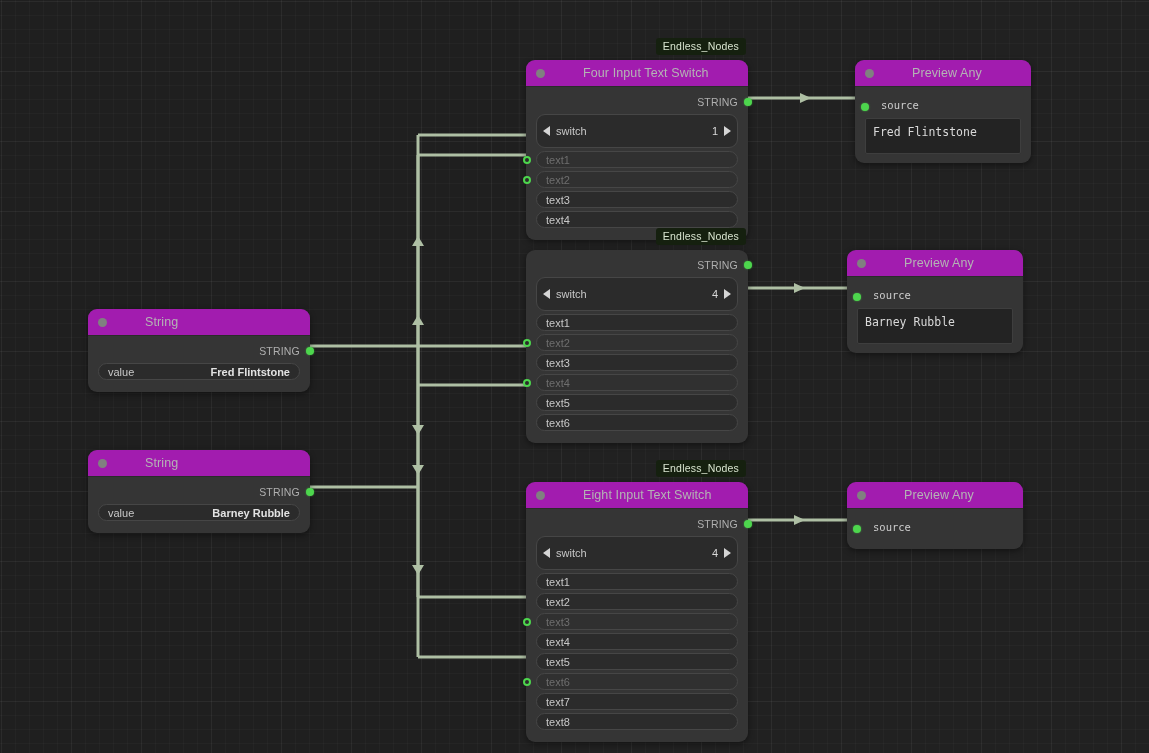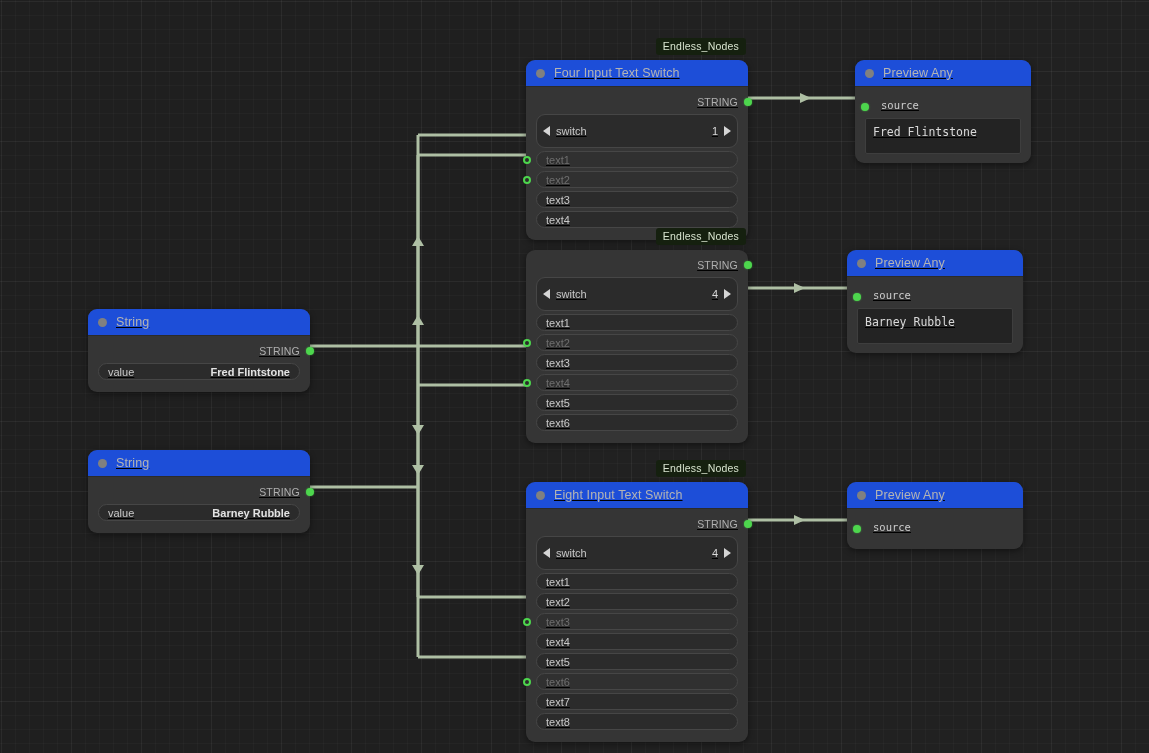--- a/index.html
+++ b/index.html
@@ -29,29 +29,29 @@
     pointer-events: none;
   }
   #wires { position: absolute; left: 0; top: 0; width: 1149px; height: 753px; }
 
   .node {
     position: absolute;
     background: #353535;
     border-radius: 9px;
     box-shadow: 0 2px 6px rgba(0,0,0,0.45);
     overflow: visible;
-    text-decoration: underline;
   }
   .node-header {
     height: 27px;
     display: flex; align-items: center;
     padding-left: 10px;
     border-top-left-radius: 9px; border-top-right-radius: 9px;
-    background: #1d4ed8;
+    background: #a21caf;
     border-bottom: 1px solid #2b2b2b;
+    gap: 29px;
   }
   .hdr-dot {
     width: 9px; height: 9px; border-radius: 50%;
     background: #808080; margin-right: 9px; flex: none;
   }
   .node-title {
     color: #b4b4b4; font-size: 12.5px; letter-spacing: 0.1px;
     white-space: nowrap;
   }
   .node-body { padding: 6px 10px 9px 10px; }

